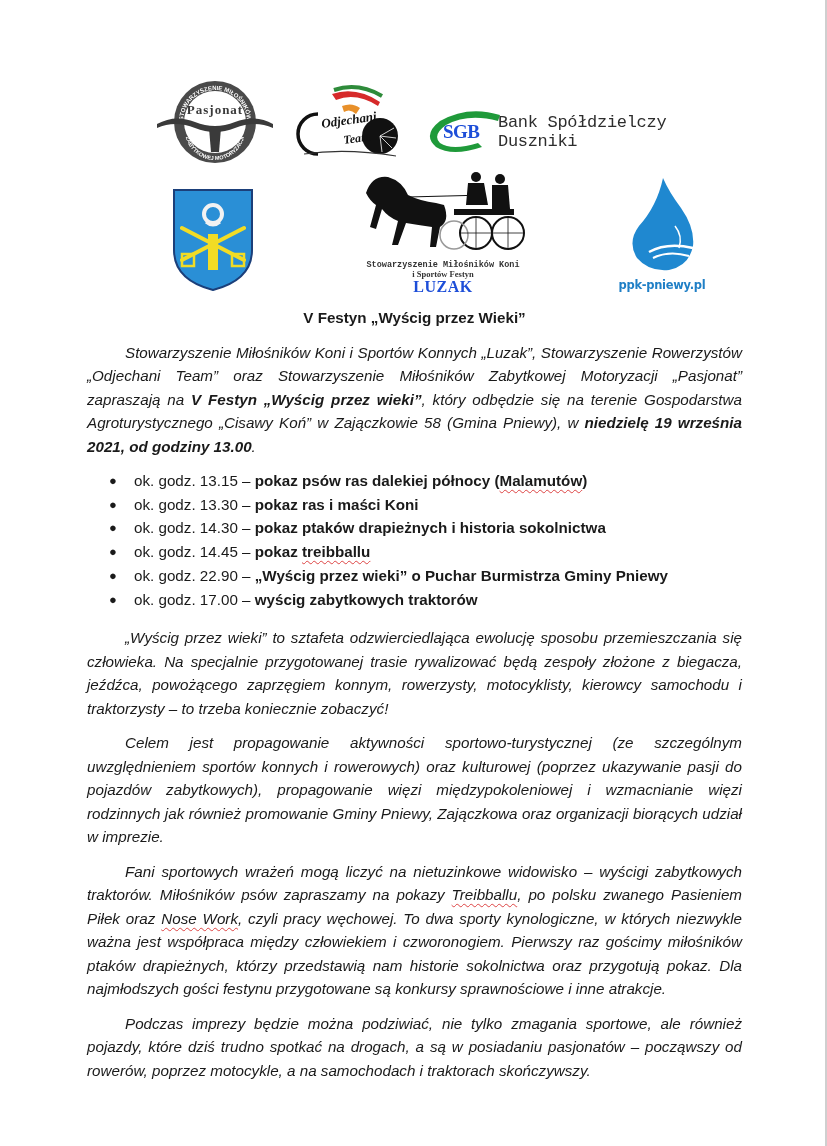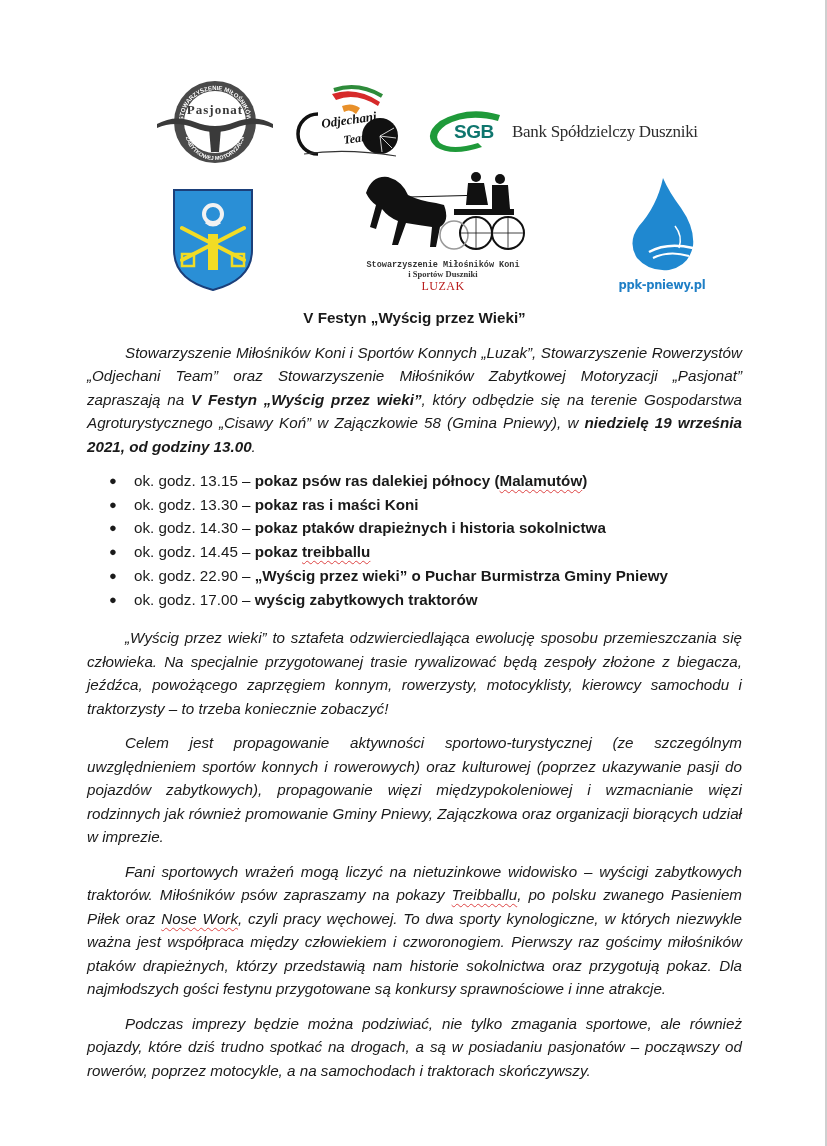--- a/index.html
+++ b/index.html
@@ -10,31 +10,31 @@
     .right-edge { position: absolute; top: 0; right: 0; width: 2px; height: 1146px; background: #cfcfcf; }
     .logo { position: absolute; }
     
     .logo-pasjonat { left: 155px; top: 78px; width: 120px; height: 88px; }
     
     .logo-odjechani { left: 296px; top: 84px; width: 106px; height: 76px; }
     
     .logo-sgb { left: 428px; top: 107px; width: 280px; height: 50px; display: flex; align-items: center; }
     .sgb-mark { position: relative; width: 76px; height: 46px; }
     .sgb-text {
-      position: absolute; left: 26px; top: 12px; font-weight: bold; font-size: 19px; color: #0f766e;
-      font-family: Liberation Sans, sans-serif; letter-spacing: -0.5px;
+      position: absolute; left: 15px; top: 12px; font-weight: bold; font-size: 19px; color: #1d4ed8;
+      font-family: Liberation Serif, serif; letter-spacing: -0.5px;
     }
-    .bank-name { margin-left: 8px; font-size: 17px; color: #2d2d2d; font-family: Liberation Serif, serif; letter-spacing: -0.3px; }
+    .bank-name { margin-left: 8px; font-size: 17px; color: #2d2d2d; font-family: Liberation Mono, monospace; letter-spacing: -0.3px; }
     
     .logo-arms { left: 172px; top: 188px; width: 82px; height: 104px; }
     
     .logo-luzak { left: 358px; top: 165px; width: 170px; height: 130px; text-align: center; }
     .luzak-caption1 { font-family: Liberation Mono, monospace; font-weight: bold; font-size: 8.5px; color: #333; line-height: 9px; }
     .luzak-caption2 { font-family: "Liberation Serif", serif; font-weight: bold; font-size: 8.5px; color: #333; line-height: 9px; }
-    .luzak-caption3 { font-family: "Liberation Serif", serif; font-weight: normal; font-size: 12px; color: #b91c1c; line-height: 15px; letter-spacing: 0.5px; }
+    .luzak-caption3 { font-family: "Liberation Serif", serif; font-weight: bold; font-size: 16px; color: #1d4ed8; line-height: 15px; letter-spacing: 0.5px; }
     
     .logo-ppk { left: 612px; top: 176px; width: 100px; height: 118px; text-align: center; }
     .ppk-url { font-family: "DejaVu Sans", sans-serif; font-weight: bold; font-size: 11.5px; color: #1f7fc6; letter-spacing: -0.3px; margin-top: 2px; }
 
     .doc { position: absolute; left: 87px; top: 306px; width: 655px; font-size: 15.2px; line-height: 23.5px; }
     .doc-title { text-align: center; font-weight: bold; font-size: 15.2px; margin: 0 0 11px 0; }
     .doc p { margin: 0 0 11px 0; text-align: justify; text-indent: 38px; font-style: italic; }
     b { font-weight: bold; }
     .program-list { list-style: none; margin: 8px 0 15px 0; padding: 0 0 0 22px; }
     .program-list li { position: relative; padding-left: 25px; line-height: 23.7px; }
@@ -123,21 +123,21 @@
     <circle cx="150" cy="68" r="16" fill="none" stroke="#111" stroke-width="2"></circle>
     <circle cx="96" cy="70" r="14" fill="none" stroke="#999" stroke-width="1.5"></circle>
     <g stroke="#111" stroke-width="0.8">
       <line x1="118" y1="52" x2="118" y2="84"></line>
         <line x1="102" y1="68" x2="134" y2="68"></line>
       <line x1="150" y1="52" x2="150" y2="84"></line>
         <line x1="134" y1="68" x2="166" y2="68"></line>
     </g>
   </svg>
   <div class="luzak-caption1">Stowarzyszenie Miłośników Koni</div>
-  <div class="luzak-caption2">i Sportów Duszniki</div>
+  <div class="luzak-caption2">i Sportów Festyn</div>
   <div class="luzak-caption3">LUZAK</div>
 </div>
 
 <div class="logo logo-ppk">
   <svg width="70" height="96" viewBox="0 0 70 96">
     <path d="M 36 2 Q 30 30 12 50 Q 0 66 10 82 Q 22 96 42 94 Q 62 90 66 70 Q 68 52 54 32 Q 42 16 36 2 Z" fill="#1f88d0"></path>
     <path d="M 22 76 Q 40 66 66 72" stroke="#ffffff" stroke-width="2.5" fill="none"></path>
     <path d="M 26 82 Q 42 74 62 80" stroke="#ffffff" stroke-width="2" fill="none"></path>
     <path d="M 48 50 Q 56 60 52 72" stroke="#ffffff" stroke-width="1.5" fill="none"></path>
   </svg>

